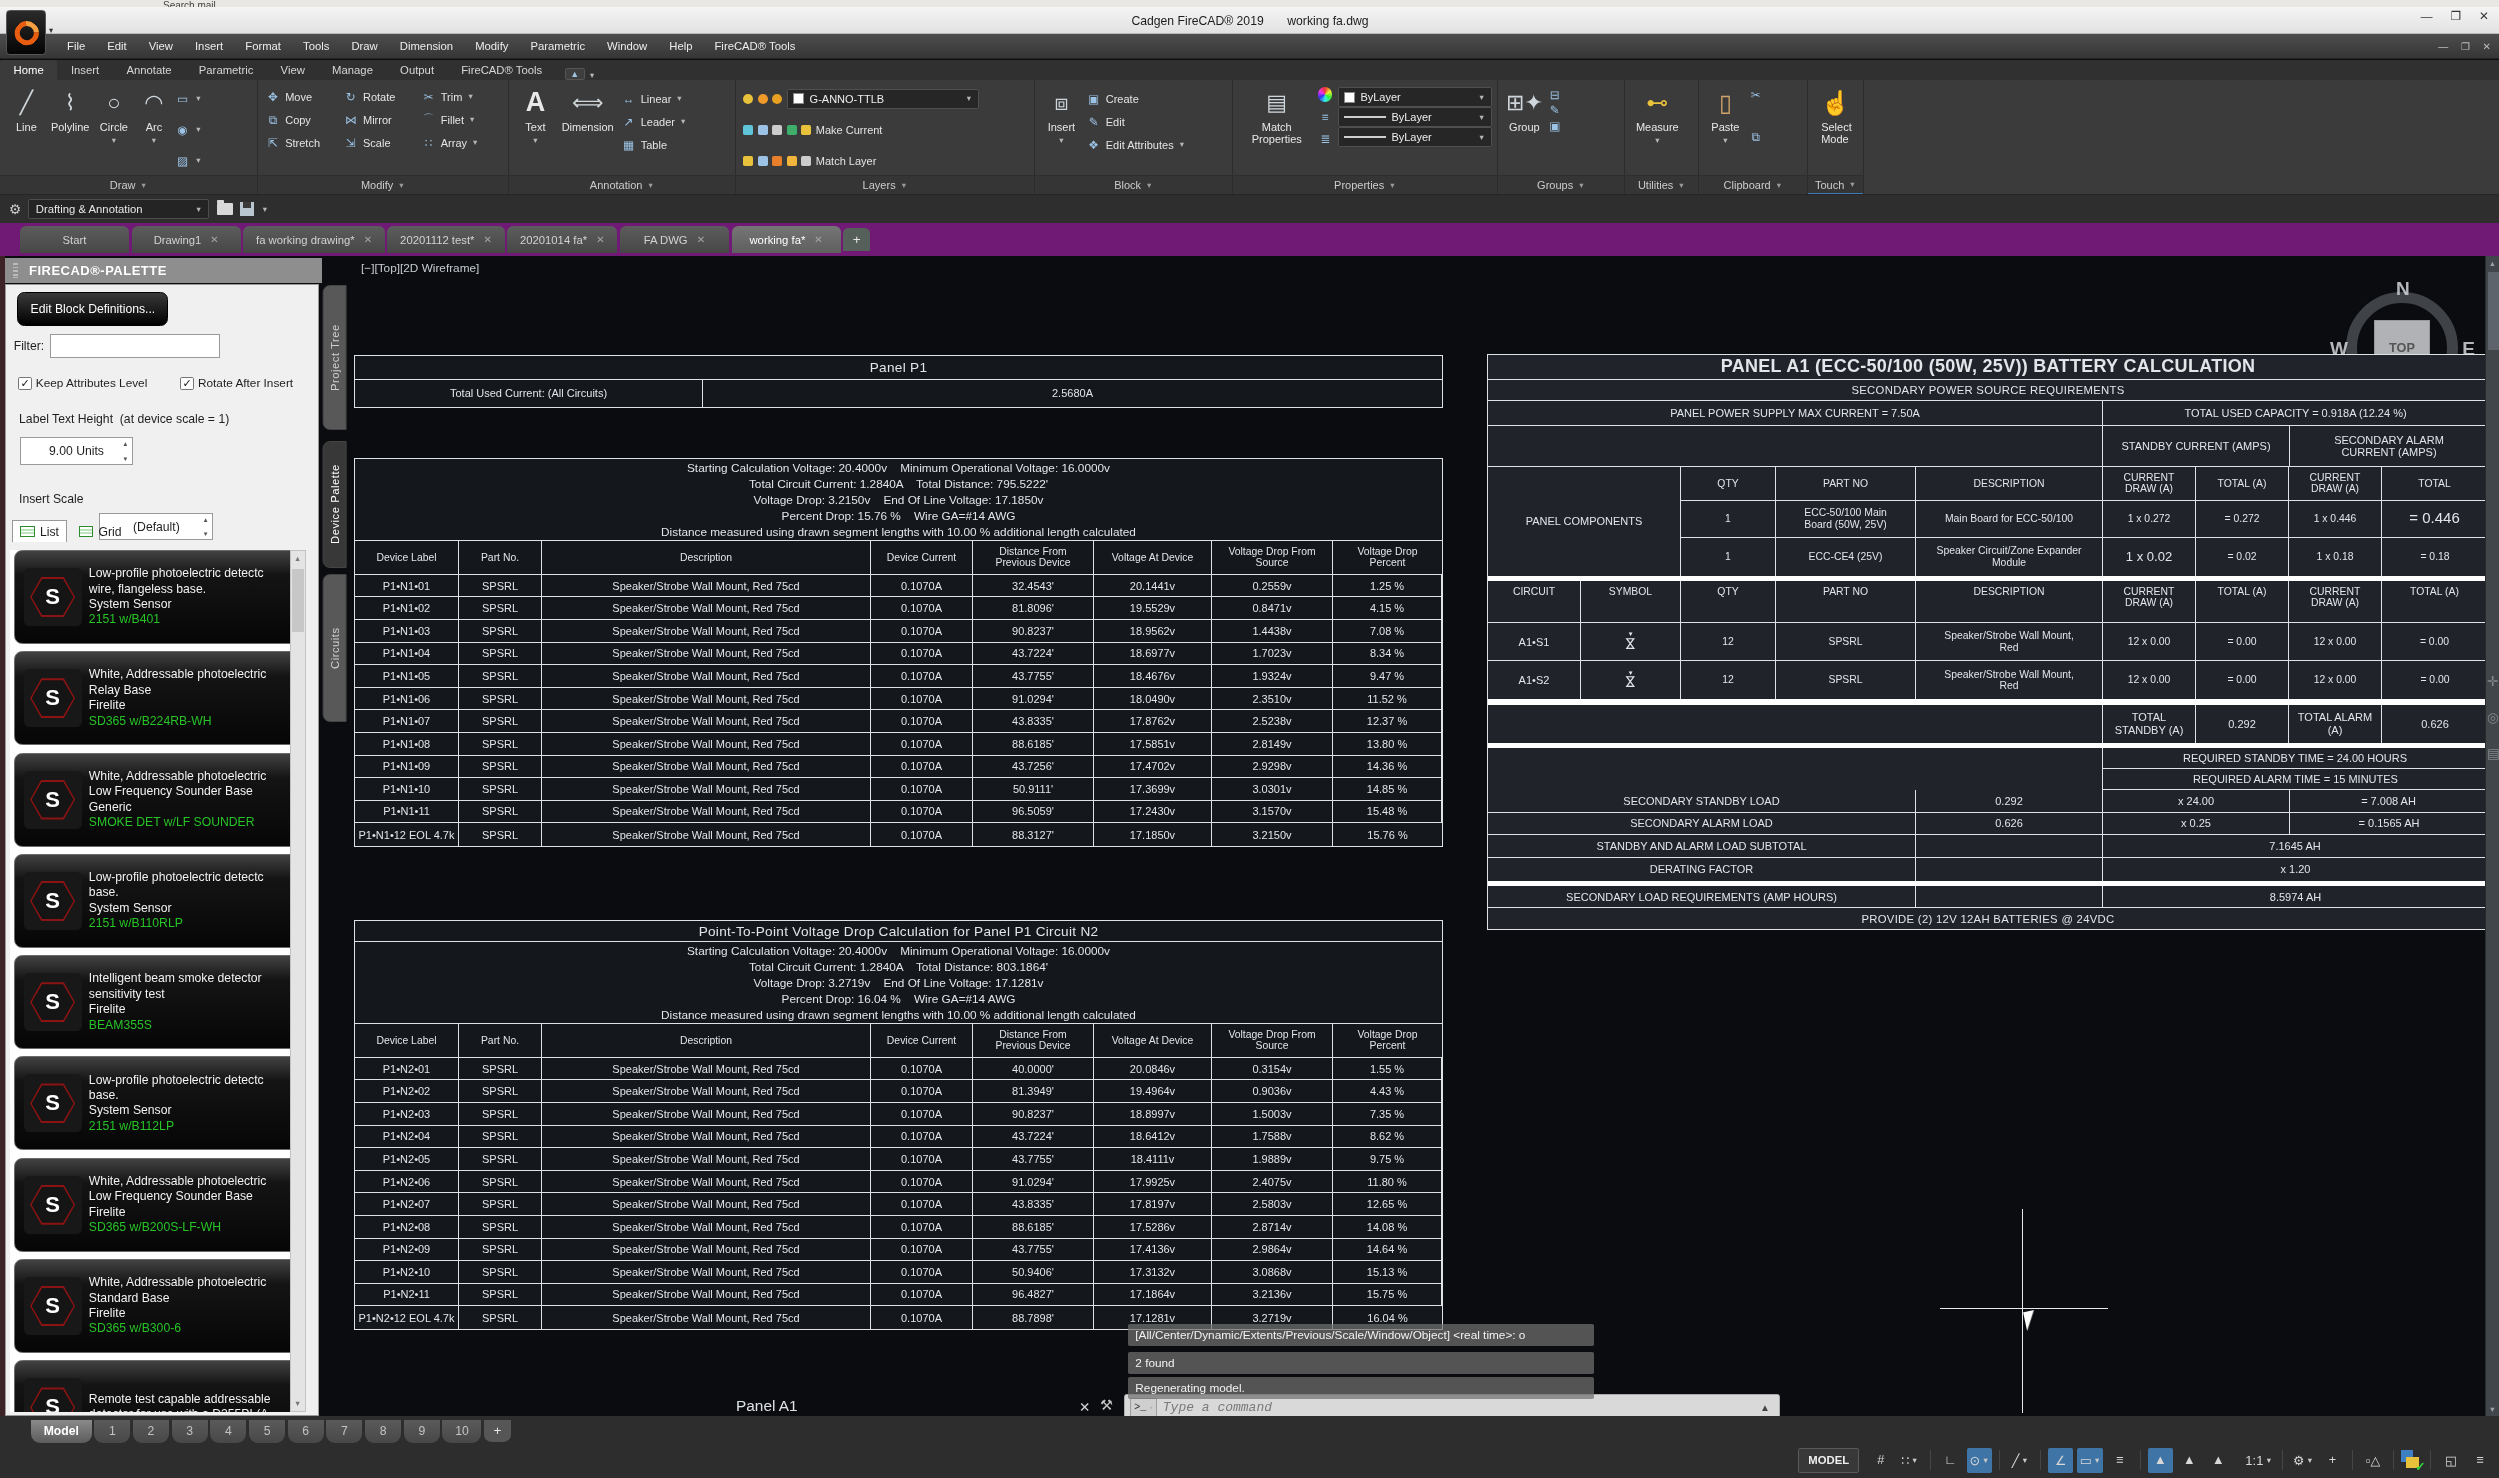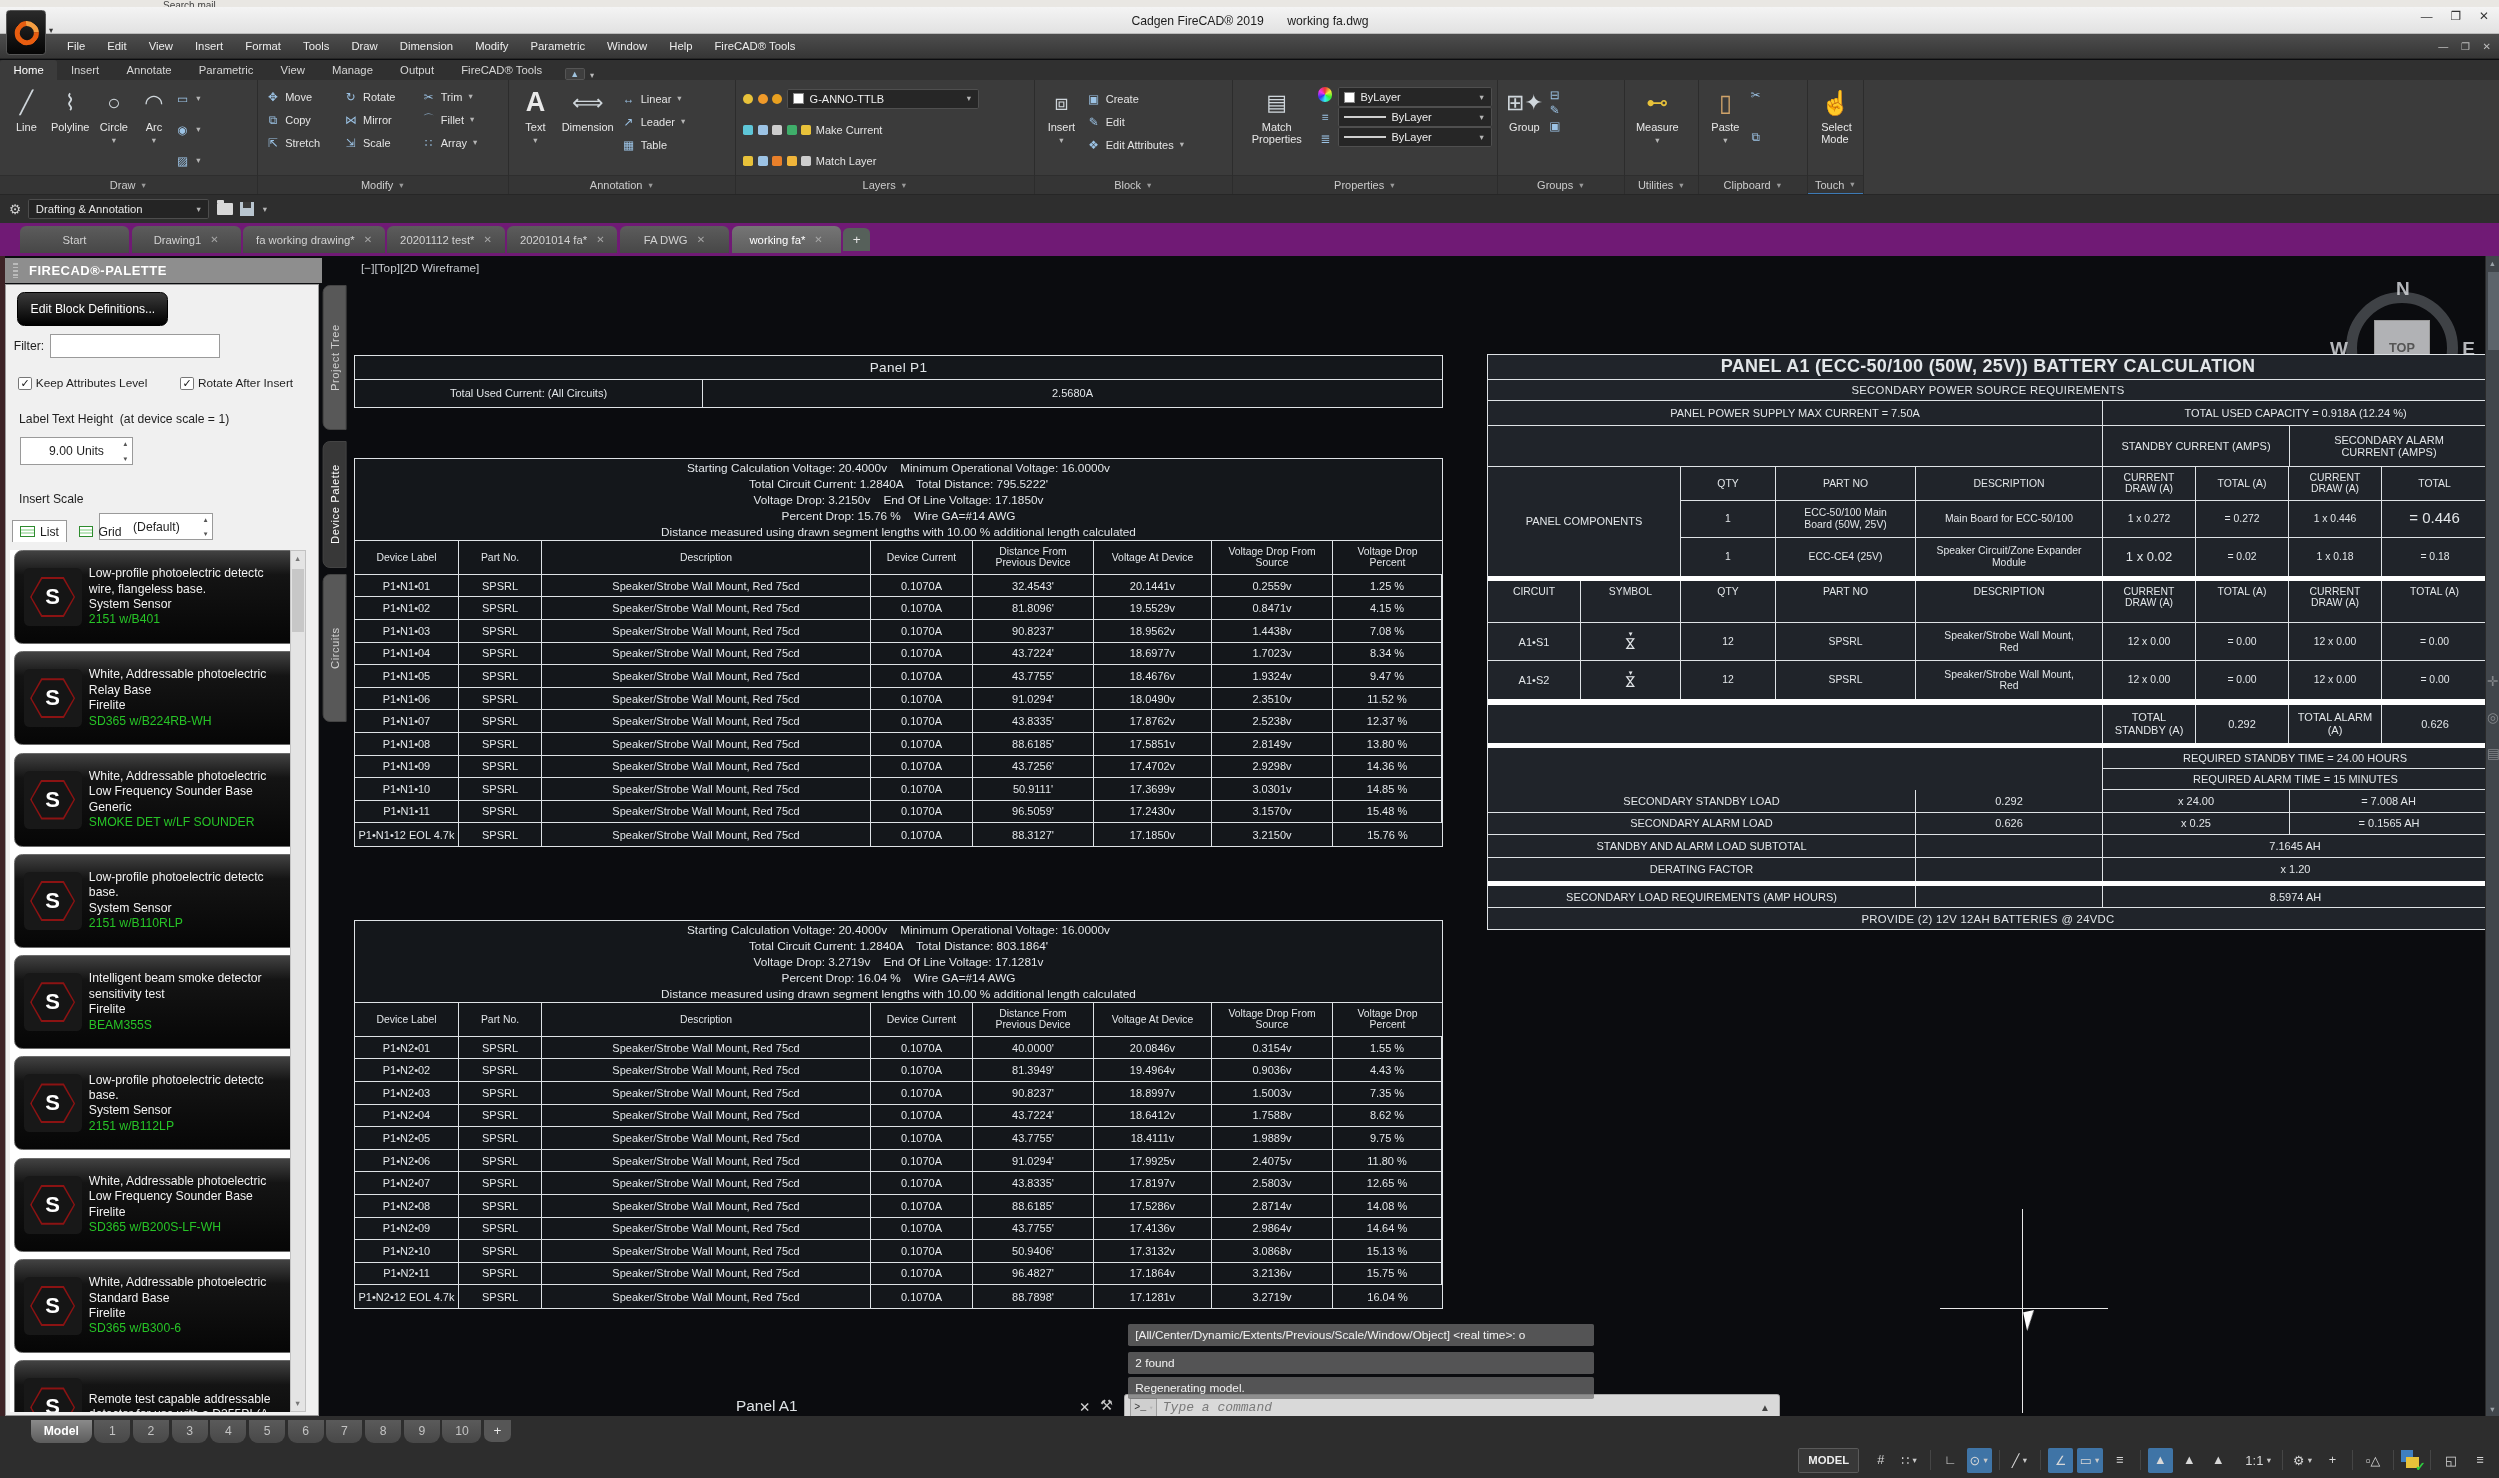--- a/index.html
+++ b/index.html
@@ -798,20 +798,21 @@
         <div class="cc" style="border-bottom: none;">SPSRL</div>
         <div class="cc" style="border-bottom: none; white-space: nowrap;">Speaker/Strobe Wall Mount, Red 75cd</div>
         <div class="cc" style="border-bottom: none;">0.1070A</div>
         <div class="cc" style="border-bottom: none;">88.3127'</div>
         <div class="cc" style="border-bottom: none;">17.1850v</div>
         <div class="cc" style="border-bottom: none;">3.2150v</div>
         <div class="cc" style="border-bottom: none;">15.76 %</div>
       </div>
     </div>
   <div class="cadtbl" id="vd1" style="left:354px;top:920px;width:1089px">
+      <div class="t-title" style="height: 21px;">Point-To-Point Voltage Drop Calculation for Panel P1 Circuit N2</div>
       <div class="t-info">Starting Calculation Voltage: 20.4000v    Minimum Operational Voltage: 16.0000v
 Total Circuit Current: 1.2840A    Total Distance: 803.1864'
 Voltage Drop: 3.2719v    End Of Line Voltage: 17.1281v
 Percent Drop: 16.04 %    Wire GA=#14 AWG
 Distance measured using drawn segment lengths with 10.00 % additional length calculated</div>
       <div class="grid hdr" style="grid-template-columns: 104px 83px 329px 102px 121px 118px 121px 1fr; grid-auto-rows: 34px;">
         <div class="cc">Device Label</div>
         <div class="cc">Part No.</div>
         <div class="cc">Description</div>
         <div class="cc">Device Current</div>

